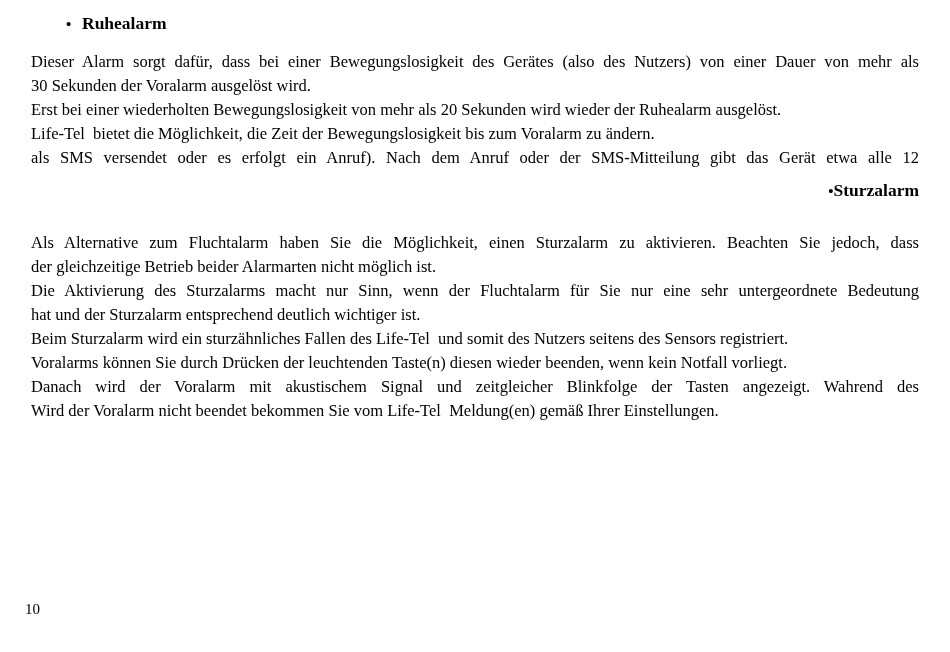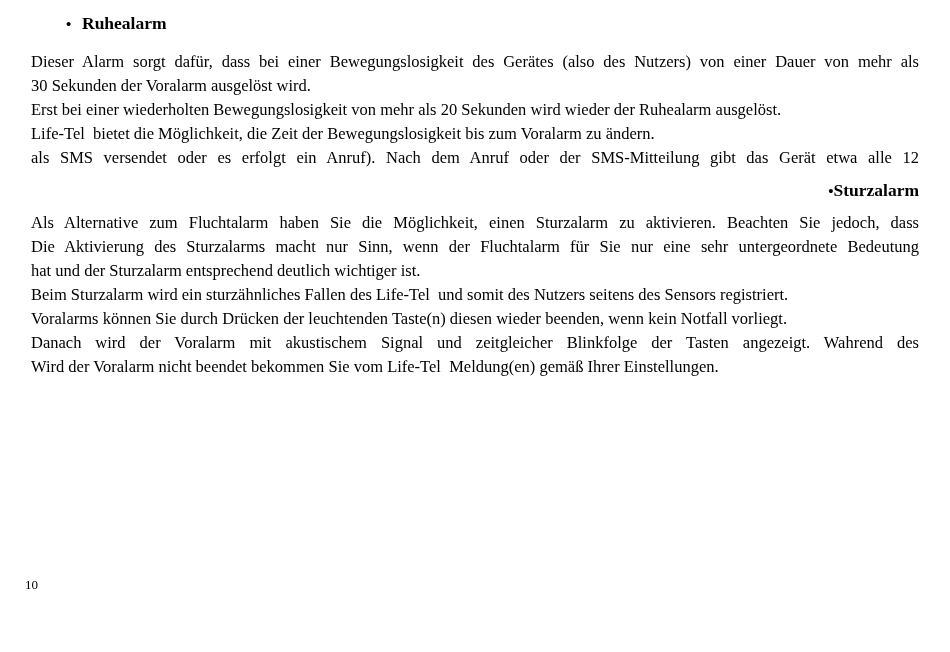--- a/index.html
+++ b/index.html
@@ -30,34 +30,34 @@
   .bullet {
     display: inline-block;
     width: 16px;
     font-size: 15px;
   }
   .para {
     font-size: 16.5px;
     line-height: 24px;
   }
   .para.p1 { margin-top: 14px; }
-  .para.p2 { margin-top: 8px; }
+  .para.p2 { margin-top: 28px; }
   .line {
     white-space: pre-wrap;
     text-align: left;
   }
   .line.j {
     text-align: justify;
     text-align-last: justify;
   }
   .page-number {
     position: absolute;
     left: 25px;
-    top: 573px;
-    font-size: 13px;
+    top: 597px;
+    font-size: 15px;
     line-height: 24px;
   }
 </style>
 </head>
 <body>
 
 <div class="page">
   <div class="content">
 
     <div class="heading h1">
@@ -71,20 +71,21 @@
       <div class="line">Life-Tel  bietet die Möglichkeit, die Zeit der Bewegungslosigkeit bis zum Voralarm zu ändern.</div>
       <div class="line j">als SMS versendet oder es erfolgt ein Anruf). Nach dem Anruf oder der SMS-Mitteilung gibt das Gerät etwa alle 12</div>
     </div>
 
     <div class="heading h2">
       <span class="bullet">•</span><span>Sturzalarm</span>
     </div>
 
     <div class="para p2">
       <div class="line j">Als Alternative zum Fluchtalarm haben Sie die Möglichkeit, einen Sturzalarm zu aktivieren. Beachten Sie jedoch, dass</div>
+      <div class="line">der gleichzeitige Betrieb beider Alarmarten nicht möglich ist.</div>
       <div class="line j">Die Aktivierung des Sturzalarms macht nur Sinn, wenn der Fluchtalarm für Sie nur eine sehr untergeordnete Bedeutung</div>
       <div class="line">hat und der Sturzalarm entsprechend deutlich wichtiger ist.</div>
       <div class="line">Beim Sturzalarm wird ein sturzähnliches Fallen des Life-Tel  und somit des Nutzers seitens des Sensors registriert.</div>
       <div class="line">Voralarms können Sie durch Drücken der leuchtenden Taste(n) diesen wieder beenden, wenn kein Notfall vorliegt.</div>
       <div class="line j">Danach wird der Voralarm mit akustischem Signal und zeitgleicher Blinkfolge der Tasten angezeigt. Wahrend des</div>
       <div class="line">Wird der Voralarm nicht beendet bekommen Sie vom Life-Tel  Meldung(en) gemäß Ihrer Einstellungen.</div>
     </div>
 
   </div>
 

